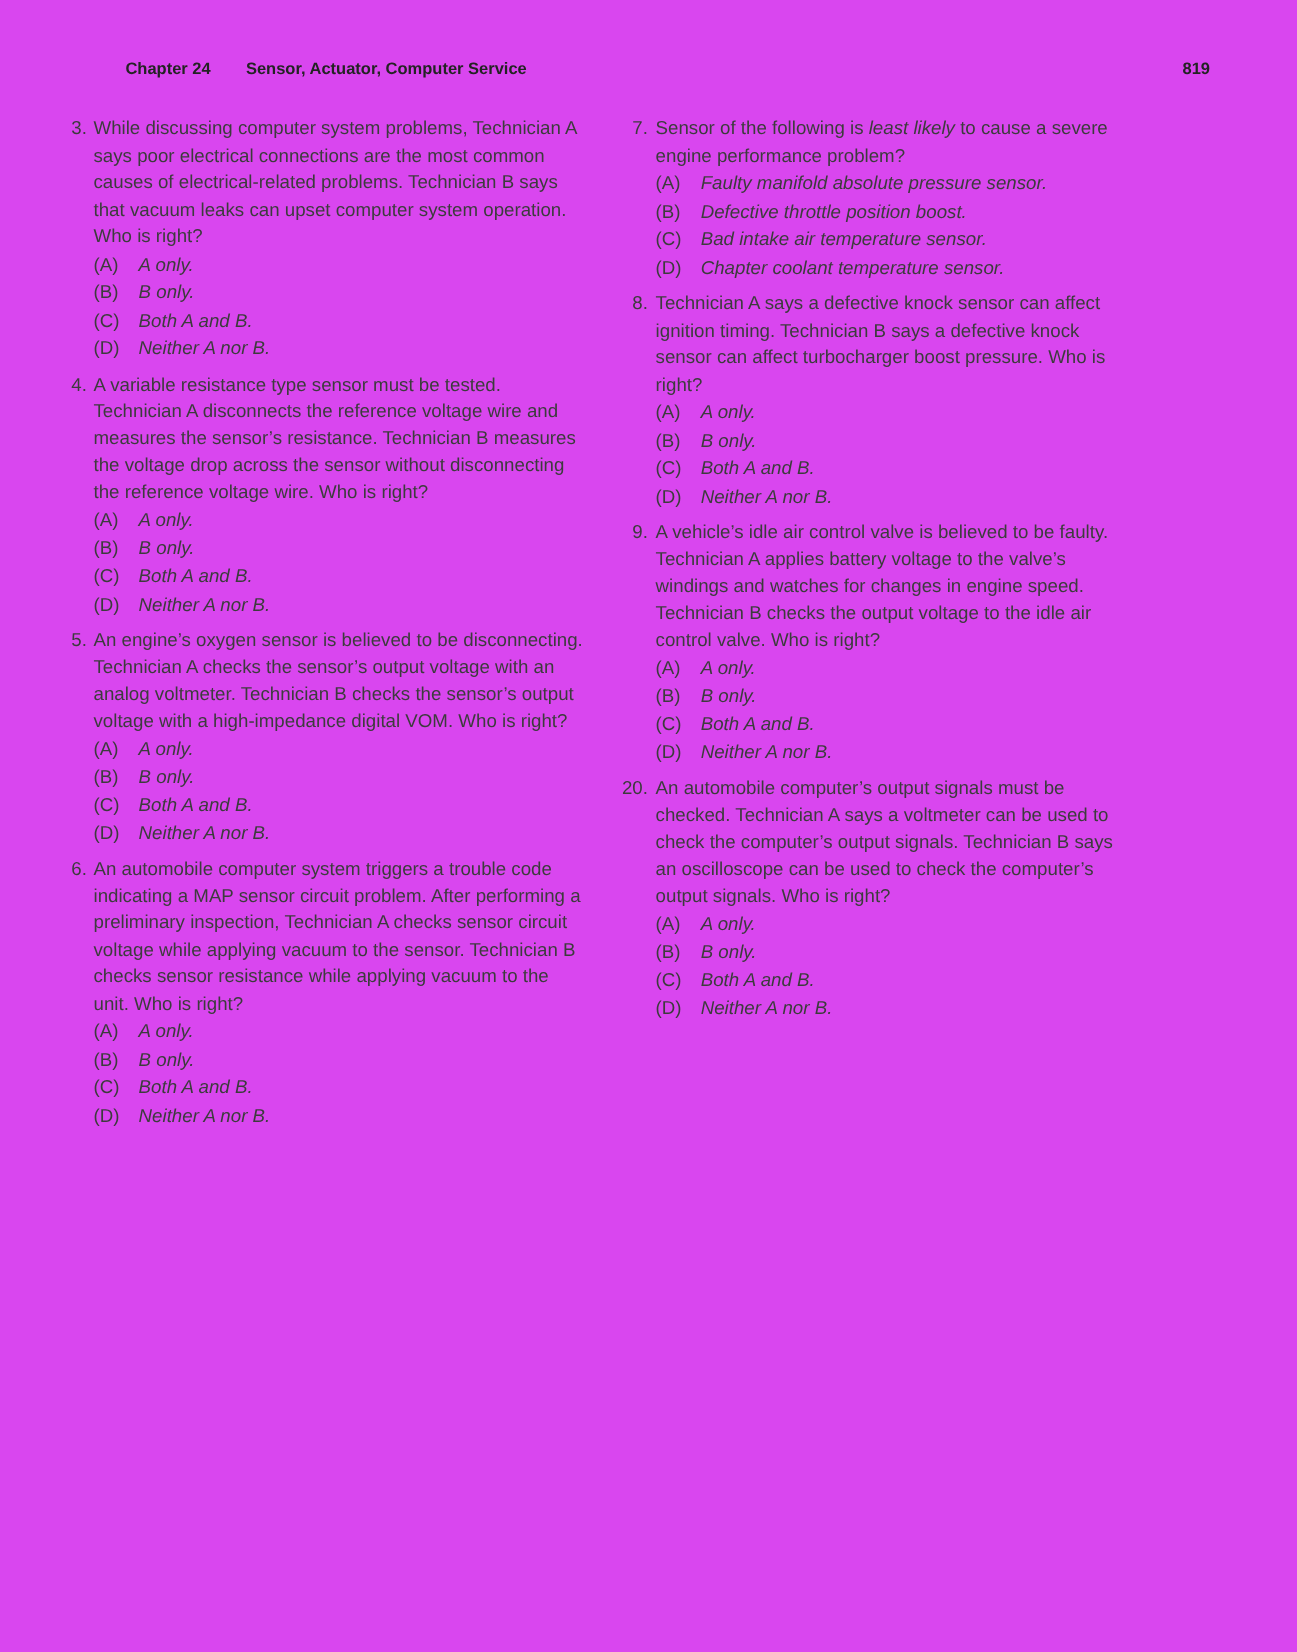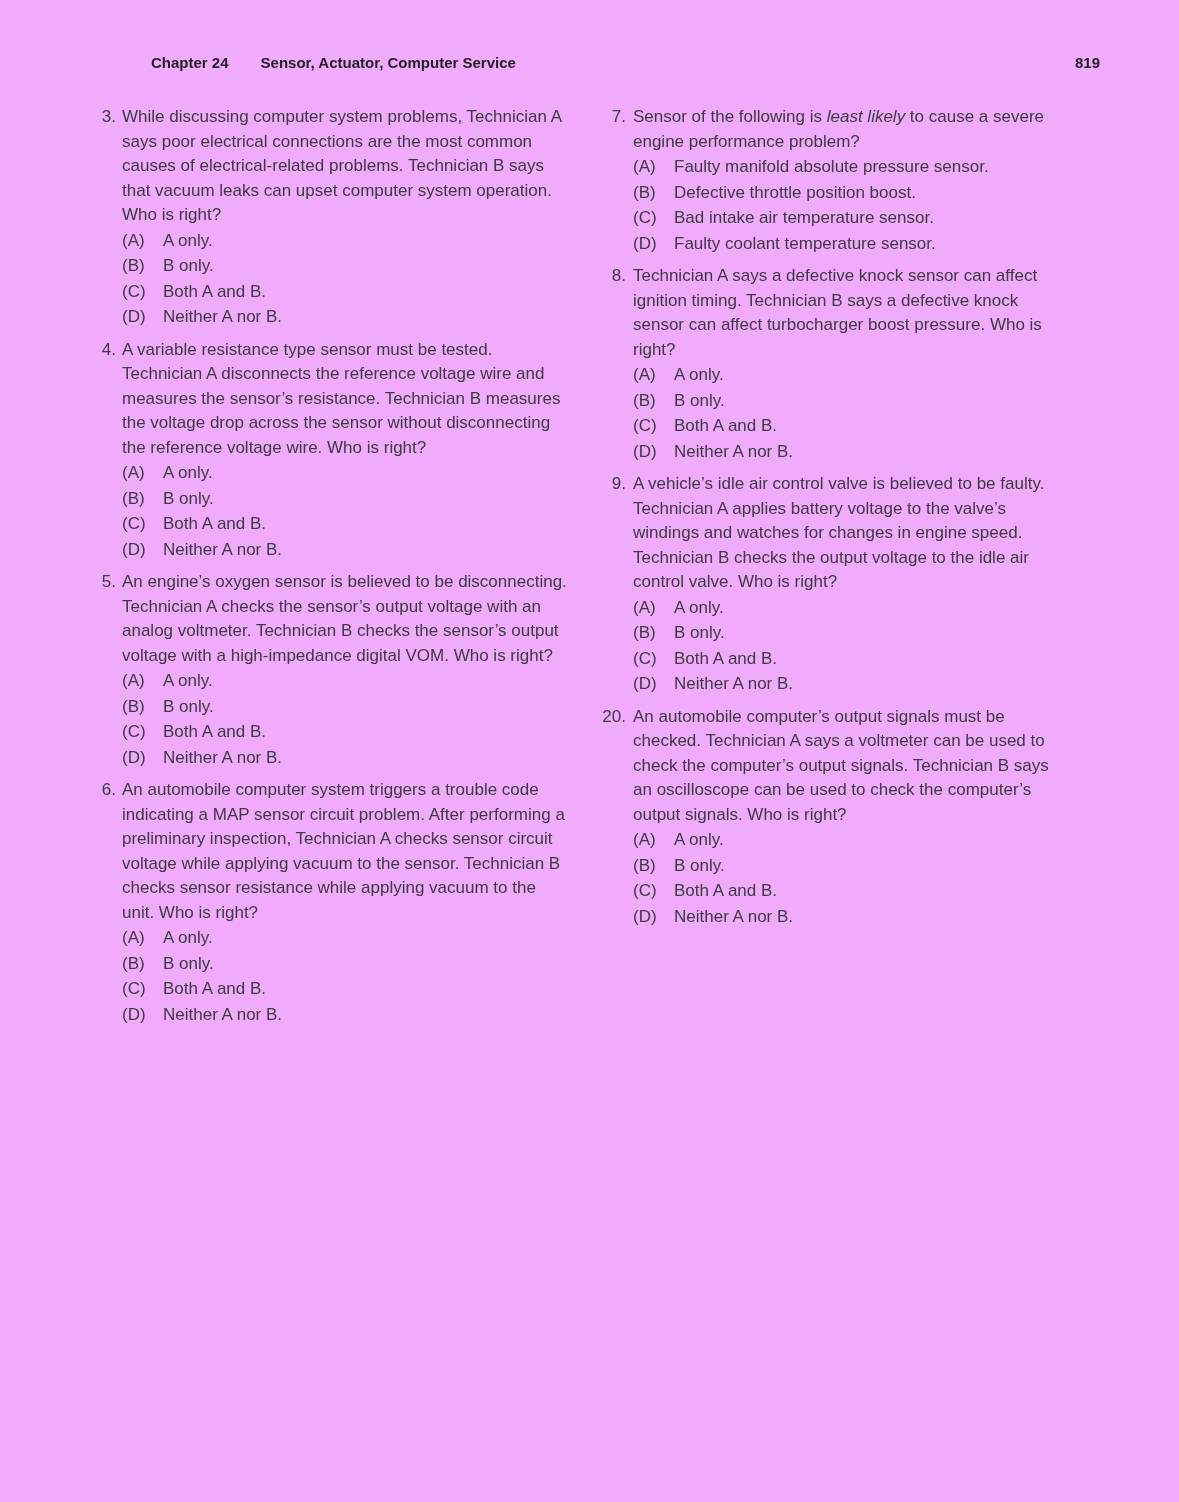--- a/index.html
+++ b/index.html
@@ -2,40 +2,40 @@
 <html><head>
 <meta charset="utf-8">
 <style>
   html, body { margin:0; padding:0; }
   body {
     width:1179px; height:1502px; background:#ffffff;
     font-family:"Liberation Sans", sans-serif;
     color:#3c3c3c;
     -webkit-font-smoothing:antialiased;
   }
-  .page { box-sizing:border-box; width:1179px; height:1502px; padding:54px 79px 0 97px; background:#f0abfc; }
+  .page { box-sizing:border-box; width:1179px; height:1502px; padding:54px 79px 0 60px; background:#d946ef; }
   .header {
     display:flex; justify-content:space-between; align-items:baseline;
     margin-left:54px; margin-bottom:34px;
     font-weight:bold; font-size:15px; color:#232323;
   }
   .header-left .chapter { margin-right:32px; }
   .columns { display:flex; gap:27px; }
   .col { width:473px; flex:0 0 473px; }
   .question { display:flex; margin-bottom:8px; font-size:17px; }
   .qnum {
     flex:0 0 25px; box-sizing:border-box; text-align:right;
     padding-right:6px; line-height:24.5px; white-space:nowrap;
   }
   .col-right .qnum { flex:0 0 36px; padding-right:7px; }
   .qbody { flex:1; min-width:0; }
   .qtext { margin:0; line-height:24.5px; }
   .option { display:flex; line-height:25.5px; }
   .omark { flex:0 0 41px; }
-  .olabel { flex:1; }
+  .olabel { flex:1;font-style:italic; }
   .it { font-style:italic; }
 </style>
 </head>
 <body>
 
 <div class="page">
 
   <div class="header">
     <div class="header-left">
       <span class="chapter">Chapter 24</span><span class="chapter-title">Sensor, Actuator, Computer Service</span>
@@ -154,21 +154,21 @@
           <div class="option">
             <span class="omark">(B)</span>
             <span class="olabel">Defective throttle position boost.</span>
           </div>
           <div class="option">
             <span class="omark">(C)</span>
             <span class="olabel">Bad intake air temperature sensor.</span>
           </div>
           <div class="option">
             <span class="omark">(D)</span>
-            <span class="olabel">Faulty coolant temperature sensor.</span>
+            <span class="olabel">Chapter coolant temperature sensor.</span>
           </div>
         </div>
       </div>
 
       <div class="question">
         <div class="qnum">8.</div>
         <div class="qbody">
           <p class="qtext">Technician A says a defective knock sensor can affect ignition timing. Technician B says a defective knock sensor can affect turbocharger boost pressure. Who is right?</p>
           <div class="option">
             <span class="omark">(A)</span>

